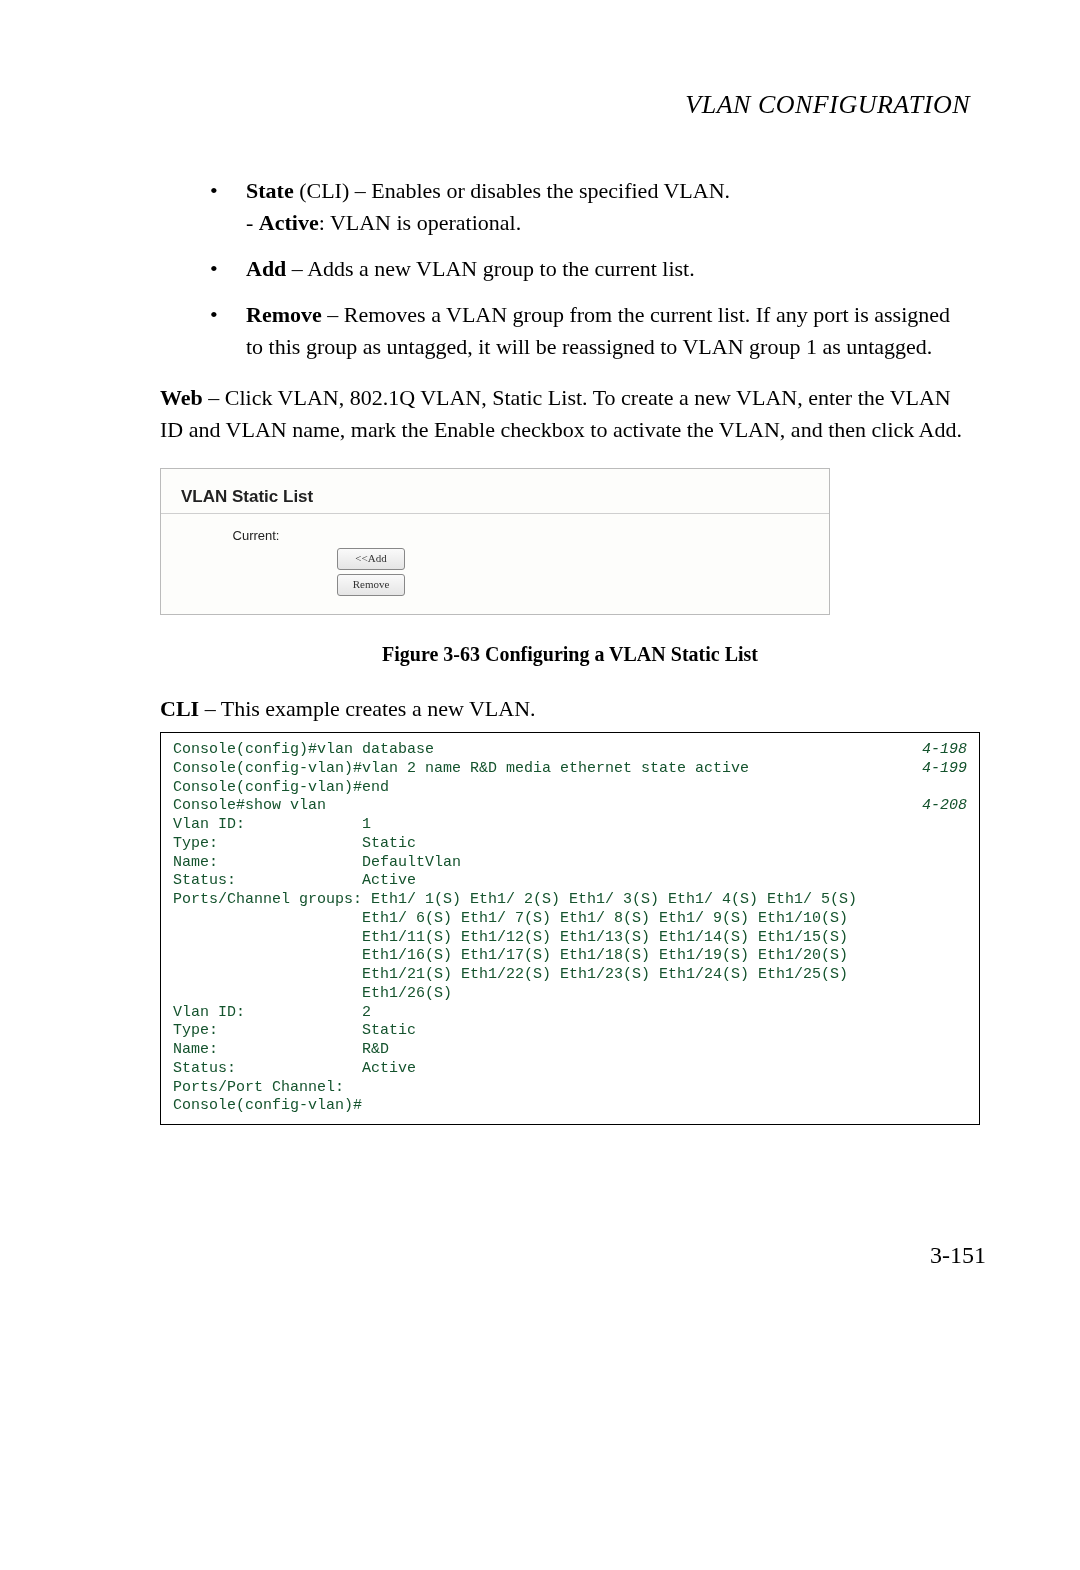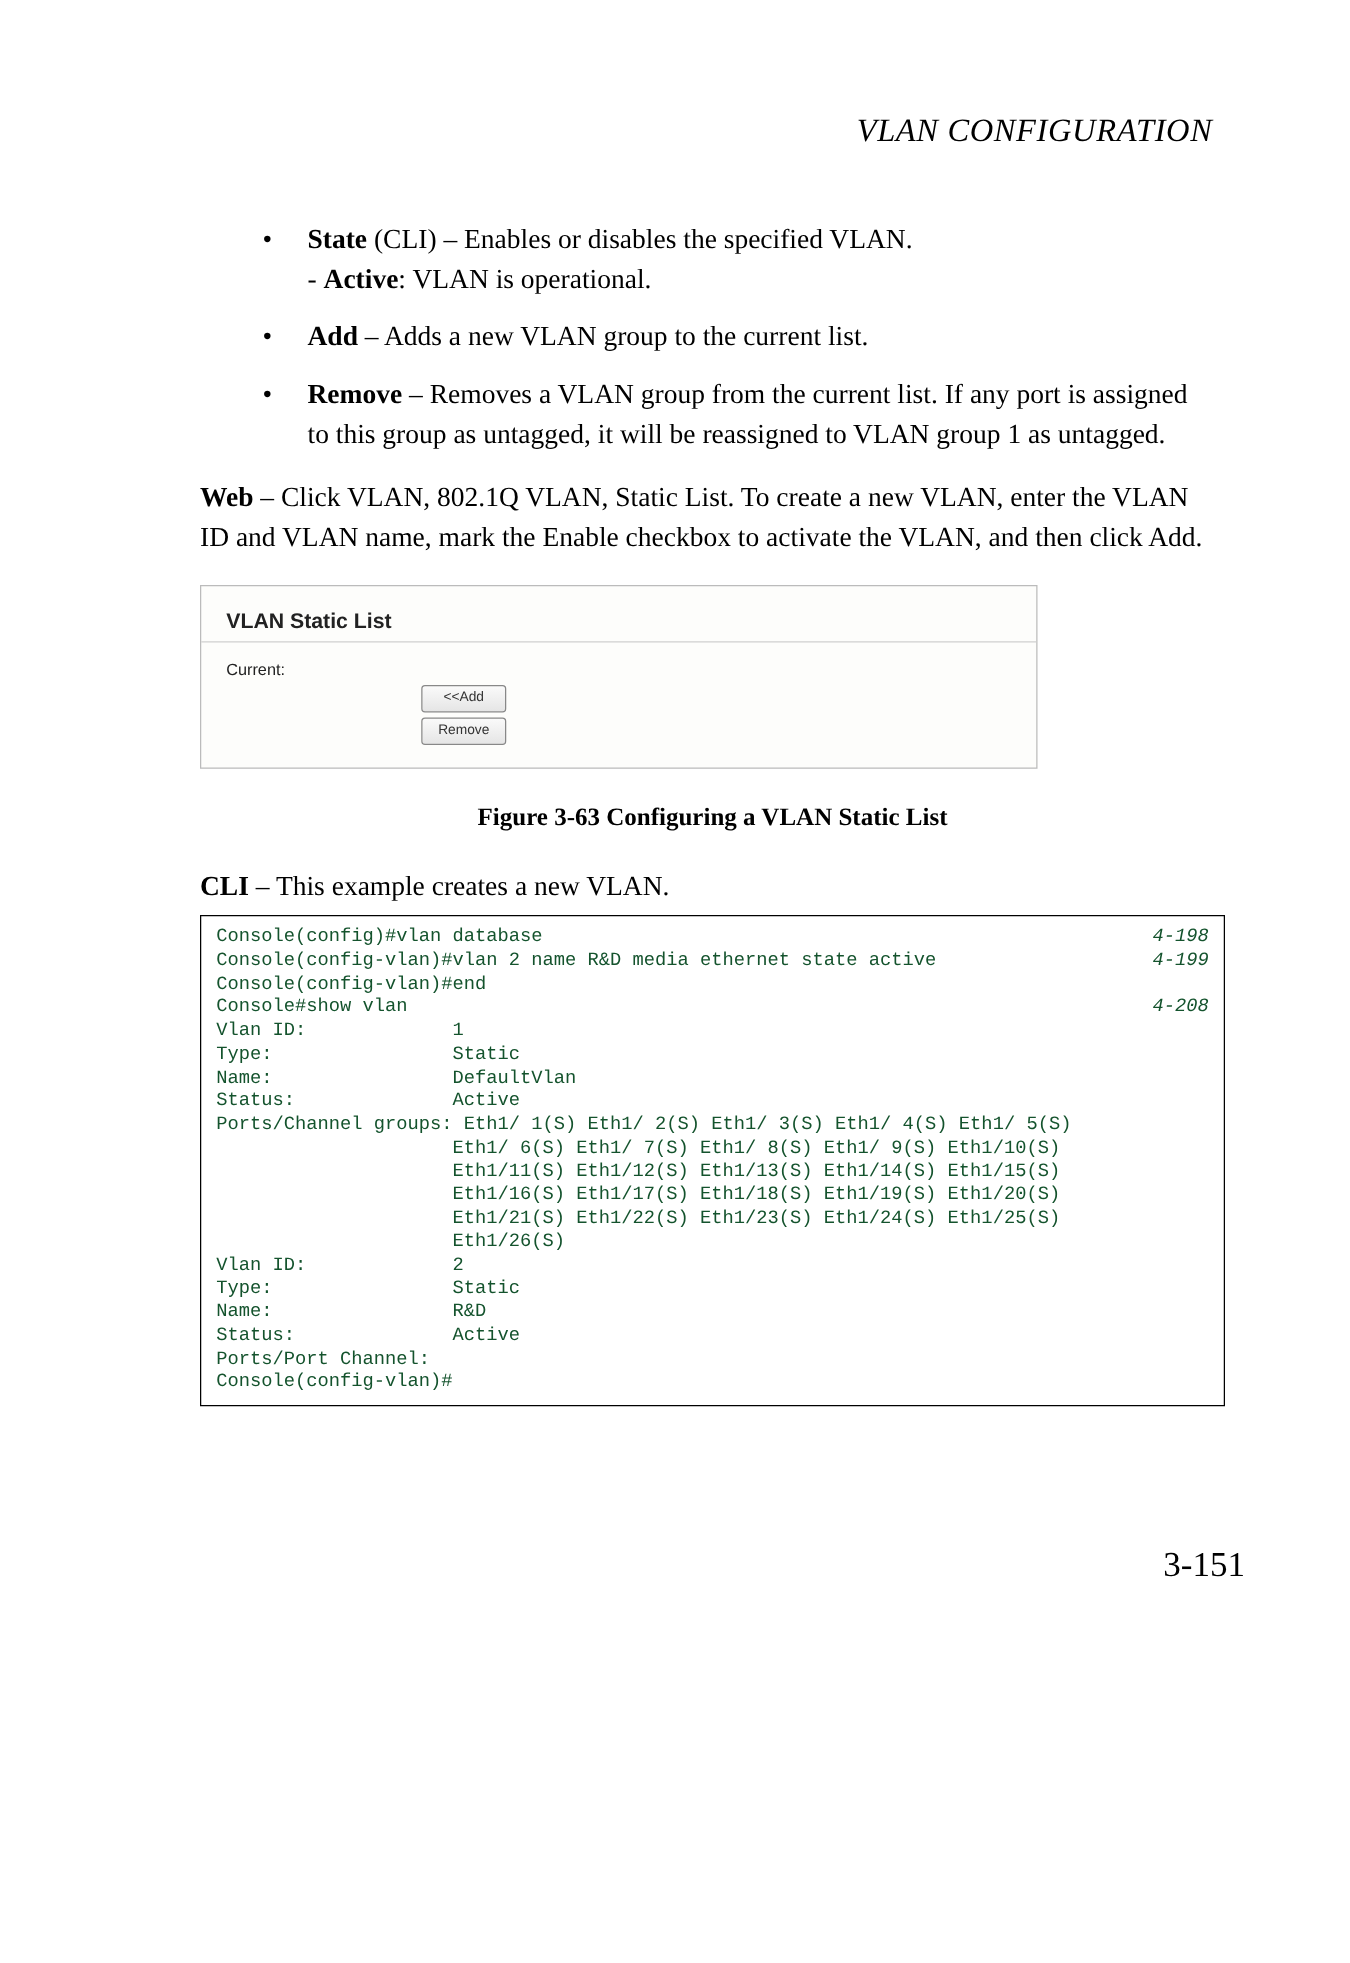--- a/index.html
+++ b/index.html
@@ -75,21 +75,21 @@
   .figure-box hr {
     border: none;
     border-top: 1px solid #cfcfcf;
     margin: 0 -20px 14px -20px;
   }
   .fig-cols {
     display: flex;
     align-items: flex-start;
     gap: 6px;
   }
-  .col-left { width: 150px; }
+  .col-left { width: 150px; text-align: center; }
   .col-mid  { width: 70px; padding-top:20px; }
   .col-right { flex: 1; }
   .fig-label { font-size: 13px; color:#222; margin-bottom:2px; font-family: Arial,sans-serif;}
   .listbox {
     width: 130px;
     height: 60px;
     border: 1px solid #7a7a7a;
     font-size: 12px;
     padding: 1px 2px;
     box-sizing: border-box;
@@ -100,21 +100,21 @@
     display: block;
     width: 66px;
     height: 20px;
     line-height: 18px;
     text-align: center;
     border: 1px solid #888;
     border-radius: 3px;
     background: linear-gradient(#fafafa,#e5e5e5);
     font-size: 11px;
     margin-bottom: 4px;
-    font-family: Liberation Sans, sans-serif;
+    font-family: Liberation Serif, serif;
     cursor: pointer;
   }
   table.inputs {
     border-collapse: collapse;
     font-size: 12px;
     font-family: Tahoma, Arial, sans-serif;
   }
   table.inputs td {
     border: 1px solid #999;
     padding: 1px 4px;
@@ -150,22 +150,22 @@
     color:#14532d;
     width:100%;
     box-sizing:border-box;
   }
   .cli-row { display:flex; }
   .cli-row .cli-left { flex:1; white-space: pre;}
   .cli-row .cli-right { text-align:right; width:70px; font-style: italic;}
   .page-num {
     position: absolute;
     bottom: 50px;
-    right: 84px;
-    font-size: 28px;
+    right: 94px;
+    font-size: 24px;
   }
 </style>
 </head>
 <body>
 
 <div class="page">
 
   <div class="header-title">VLAN CONFIGURATION</div>
 
   <ul class="body-list">

